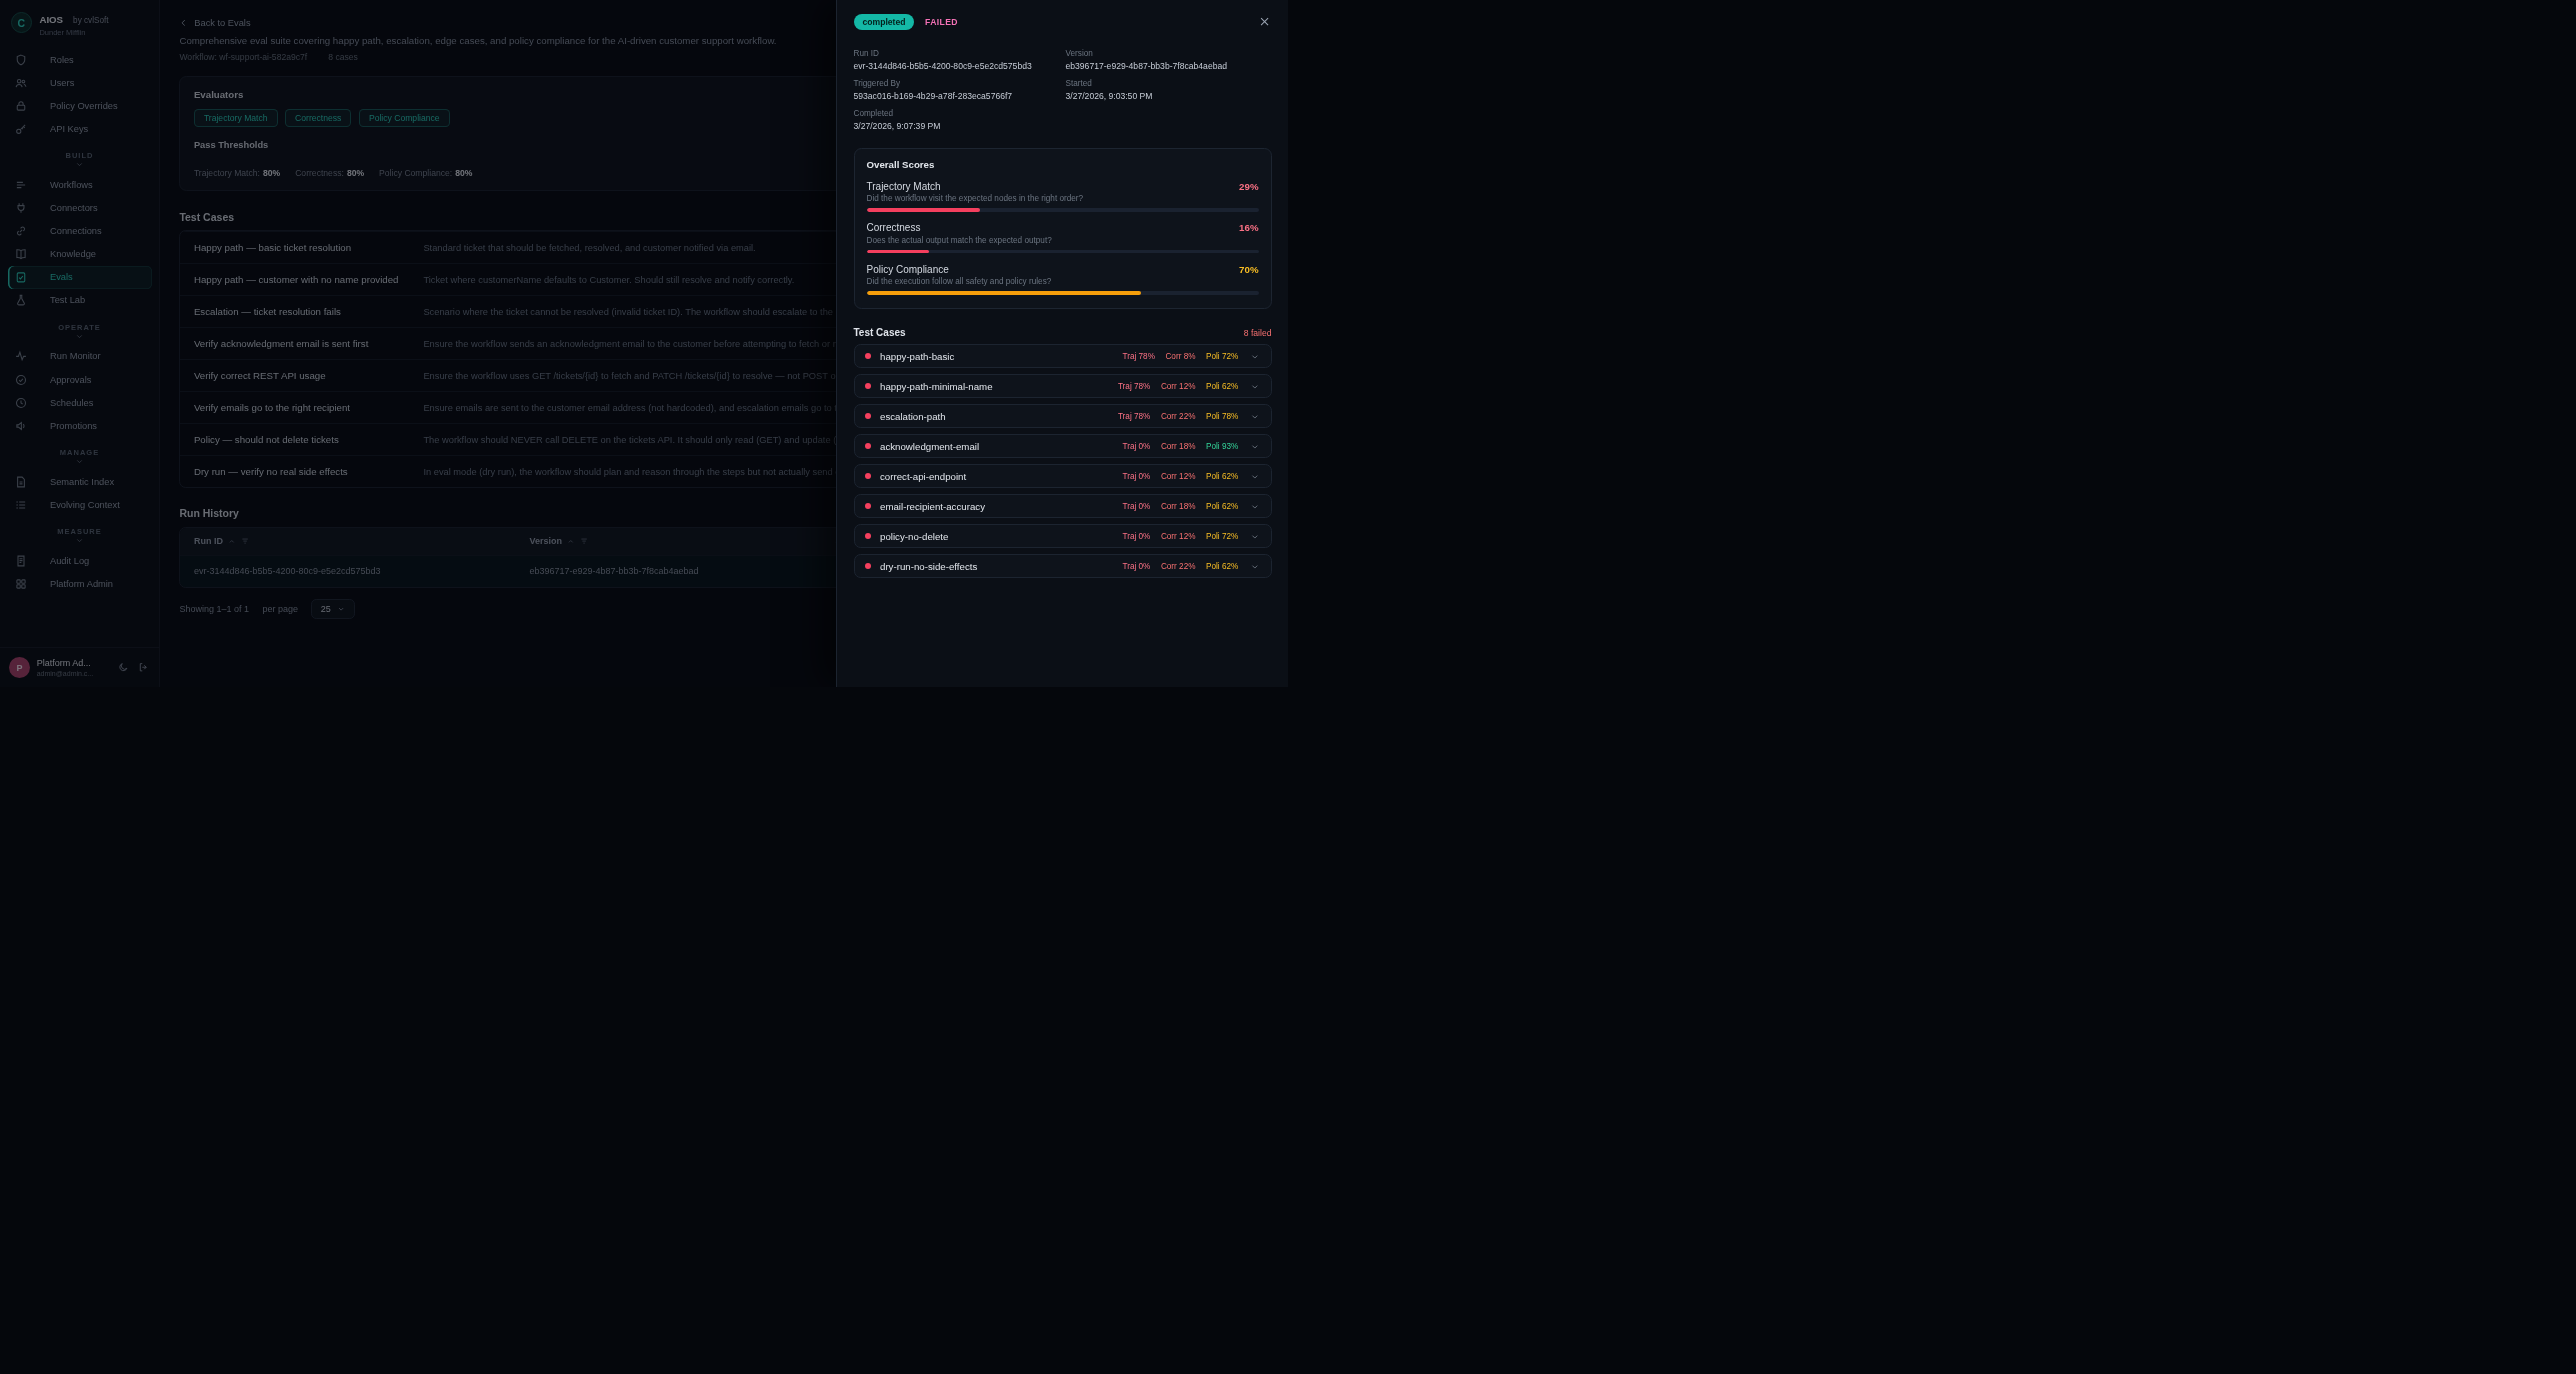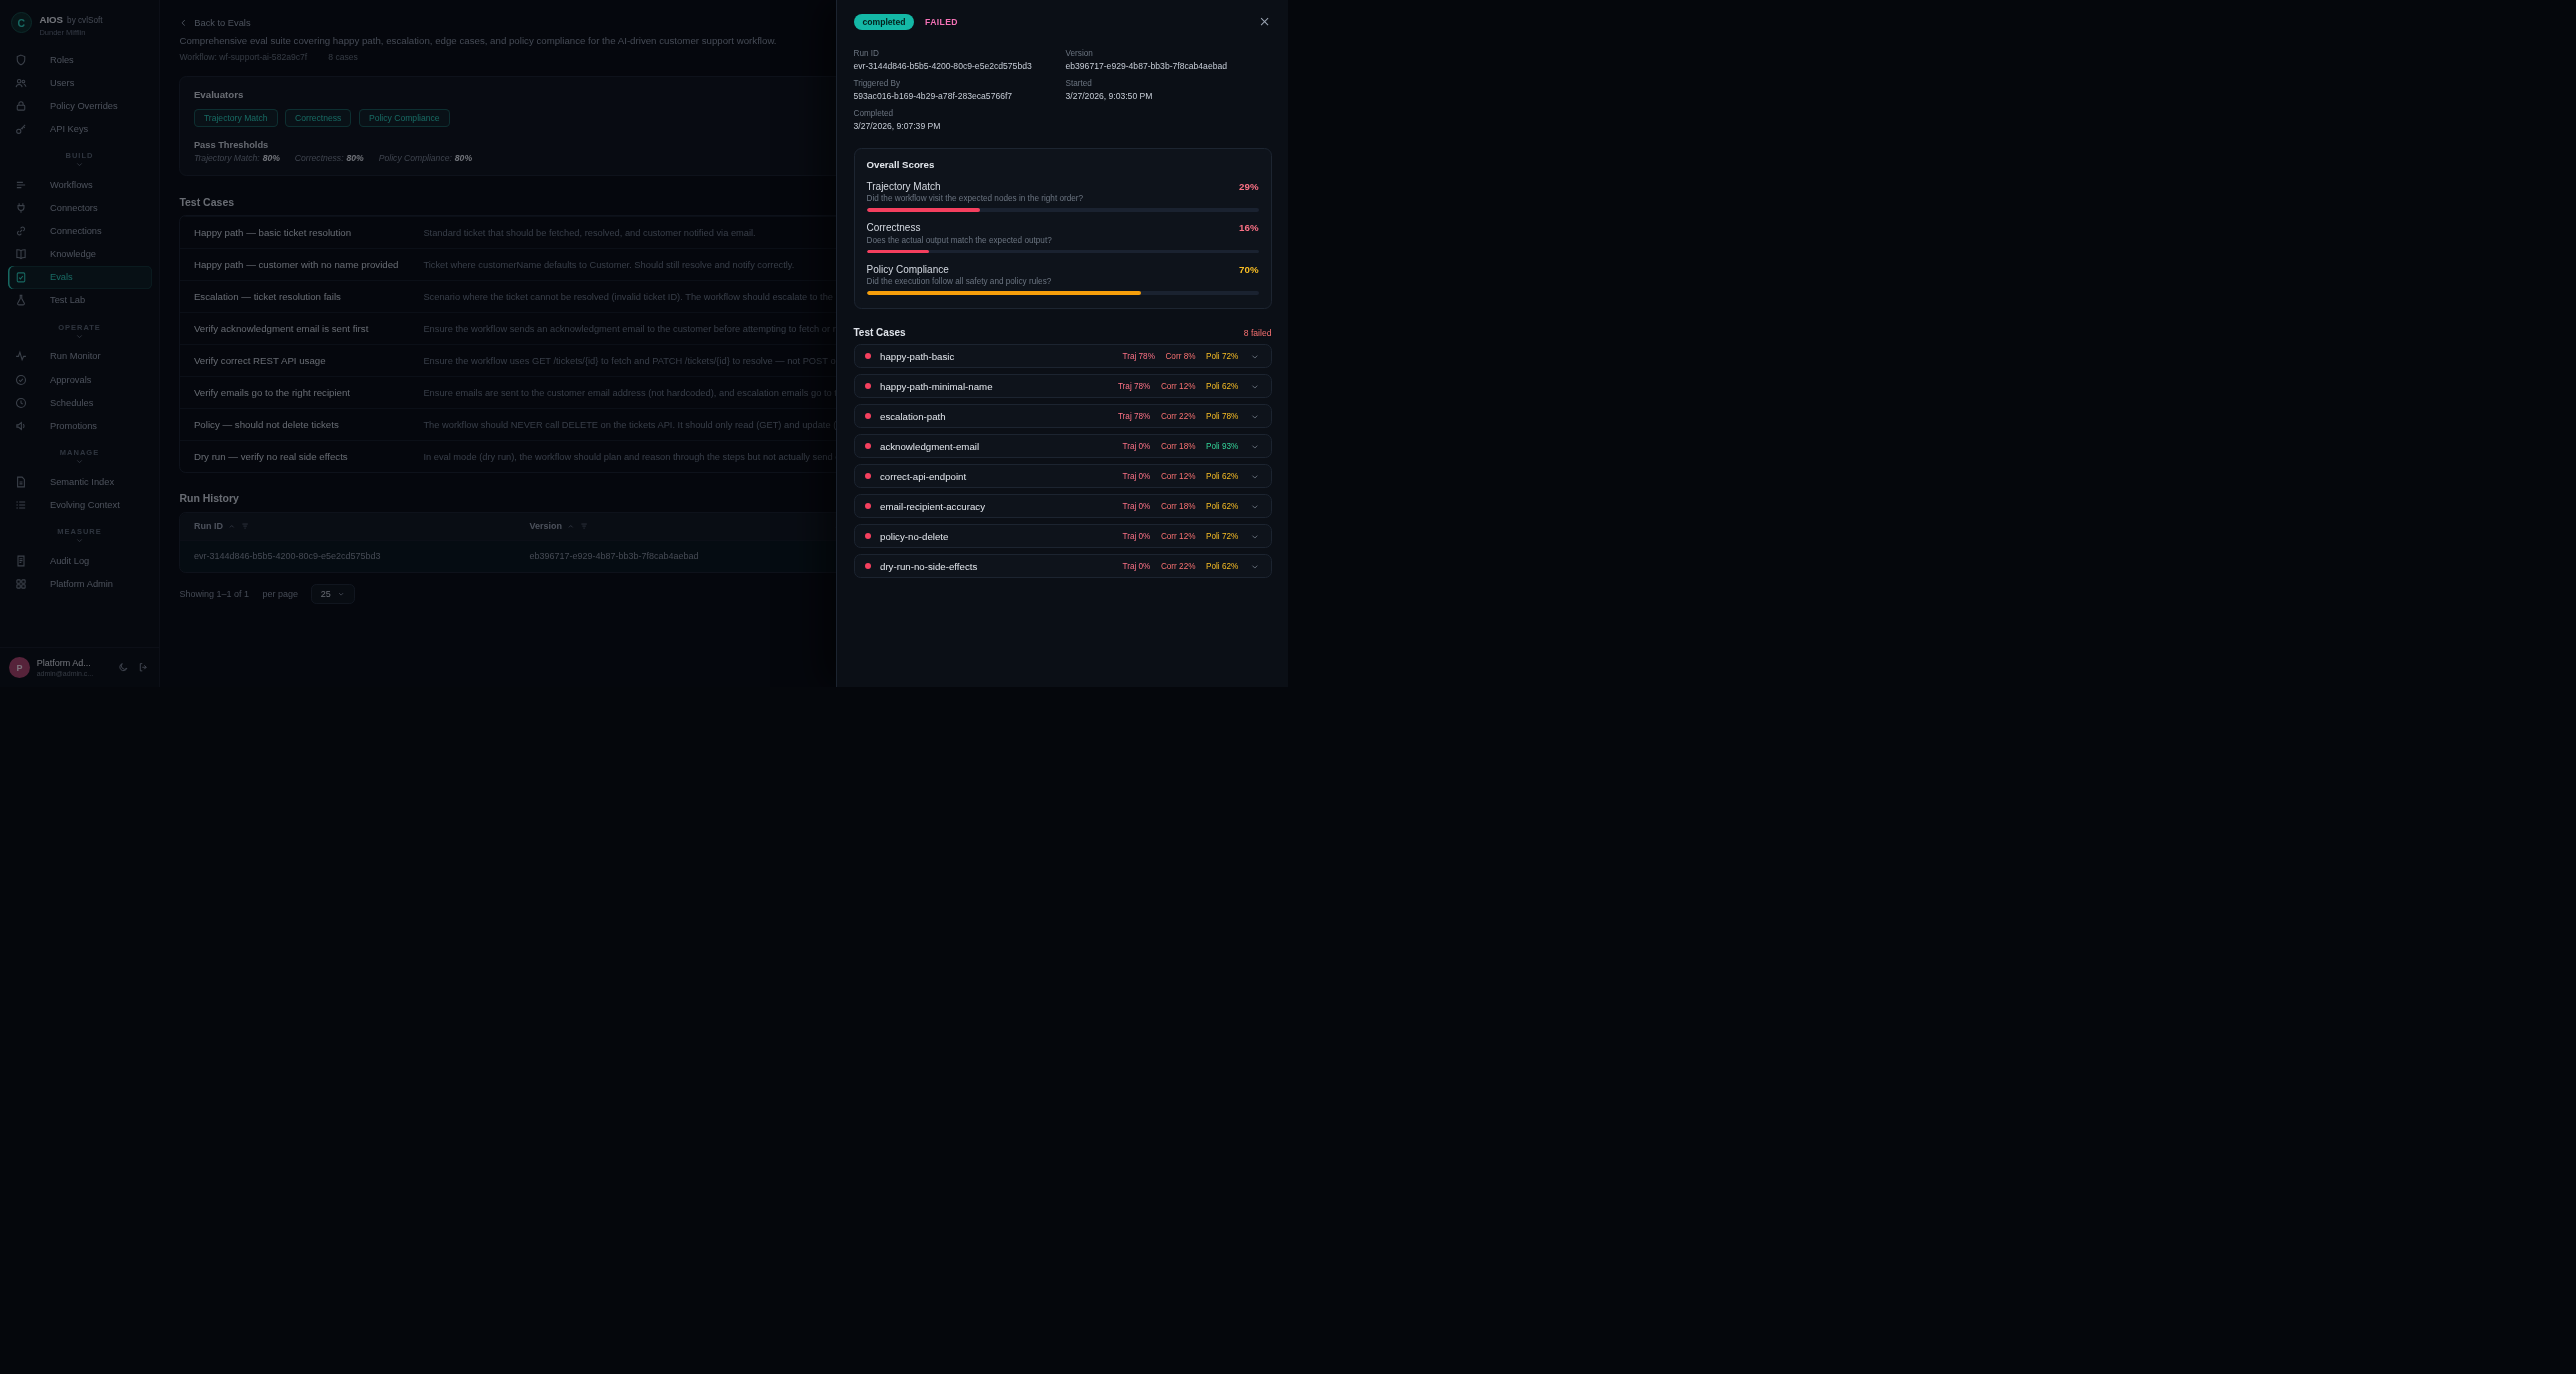--- a/index.html
+++ b/index.html
@@ -6,21 +6,21 @@
   body{width:1288px;height:687px;overflow:hidden;position:relative;
        font-family:"Liberation Sans","DejaVu Sans",sans-serif;color:#cfd5de;}
   svg{display:block;}
 
   
   .sidebar{position:absolute;left:0;top:0;bottom:0;width:160px;background:#0a0e14;
            border-right:0.7px solid #151b24;display:flex;flex-direction:column;box-sizing:border-box;z-index:10;}
   .brand{display:flex;gap:7.5px;padding:12px 10.5px 3px;align-items:flex-start;}
   .logo{width:19.4px;height:19.4px;border-radius:50%;background:#0b2826;border:0.7px solid #14524b;
         color:#2dd4bf;display:flex;align-items:center;justify-content:center;font-weight:bold;font-size:10.5px;flex:none;}
-  .brand-line{display:flex;align-items:baseline;gap:4px;margin-top:1.5px;}
+  .brand-line{display:flex;align-items:baseline;gap:10px;margin-top:1.5px;}
   .app-name{font-size:9.7px;font-weight:bold;color:#e8ebf1;}
   .app-suffix{font-size:8.2px;color:#8b93a3;}
   .org{font-size:7.5px;color:#667080;margin-top:3px;}
   .nav{flex:1;padding:9px 7.5px 0;overflow:hidden;}
   .nav-item{display:flex;align-items:center;gap:23px;height:22.4px;padding:0 7.5px;border-radius:5.2px;
             color:#98a1b0;font-size:9.3px;cursor:pointer;margin-bottom:0.7px;}
   .nav-item .nicon{width:12px;height:12px;color:#78828f;flex:none;}
   .nav-item.active{background:#0c1c21;color:#2dd4bf;
             box-shadow:inset 1.5px 0 0 #2dd4bf, inset 0 0 0 0.7px #143a3c;}
   .nav-item.active .nicon{color:#2dd4bf;}
@@ -41,21 +41,21 @@
   .back{display:inline-flex;align-items:center;gap:5.2px;color:#9aa3b2;font-size:9.3px;cursor:pointer;}
   .page-title{margin-top:12px;font-size:15.7px;font-weight:bold;color:#e8ebf1;}
   .page-sub{margin-top:4px;font-size:9.7px;color:#8b93a3;}
   .page-meta{margin-top:6.7px;font-size:8.6px;color:#6b7480;display:flex;gap:21px;}
   .card{margin-top:13.5px;background:#0d1119;border:0.7px solid #1a212d;border-radius:7.5px;padding:12px 13.5px;}
   .card-title{font-size:9.7px;font-weight:bold;color:#d5dae2;}
   .chips{margin-top:9px;display:flex;gap:7.5px;}
   .chip{padding:3px 9px;border:0.7px solid rgba(45,212,191,.35);background:rgba(45,212,191,.07);
         color:#2dd4bf;border-radius:4.5px;font-size:8.6px;}
   .th-title{margin-top:13.5px;font-size:9.3px;font-weight:bold;color:#cfd5de;}
-  .th-row{margin-top:3px;font-size:8.6px;color:#7c8594;display:flex;gap:15px;font-style:italic;}
+  .th-row{margin-top:18px;font-size:8.6px;color:#7c8594;display:flex;gap:15px;}
   .th-pair b{color:#e5e9f0;margin-left:3px;font-weight:bold;}
   .section-h{margin-top:19.4px;font-size:10.5px;font-weight:bold;color:#d5dae2;}
   .table{margin-top:7.5px;border:0.7px solid #1a212d;border-radius:6.7px;overflow:hidden;}
   .thead{display:flex;background:#10151e;height:27px;align-items:center;font-size:9px;
          color:#9aa3b2;font-weight:bold;}
   .hcell{display:flex;align-items:center;gap:5.2px;box-sizing:border-box;cursor:pointer;}
   .hcell svg{color:#5d6876;}
   .col-name{width:243px;padding-left:13.5px;}
   .col-desc{flex:1;}
   .trow{display:flex;height:31px;align-items:center;border-top:0.7px solid #141a24;font-size:9.7px;cursor:pointer;}

